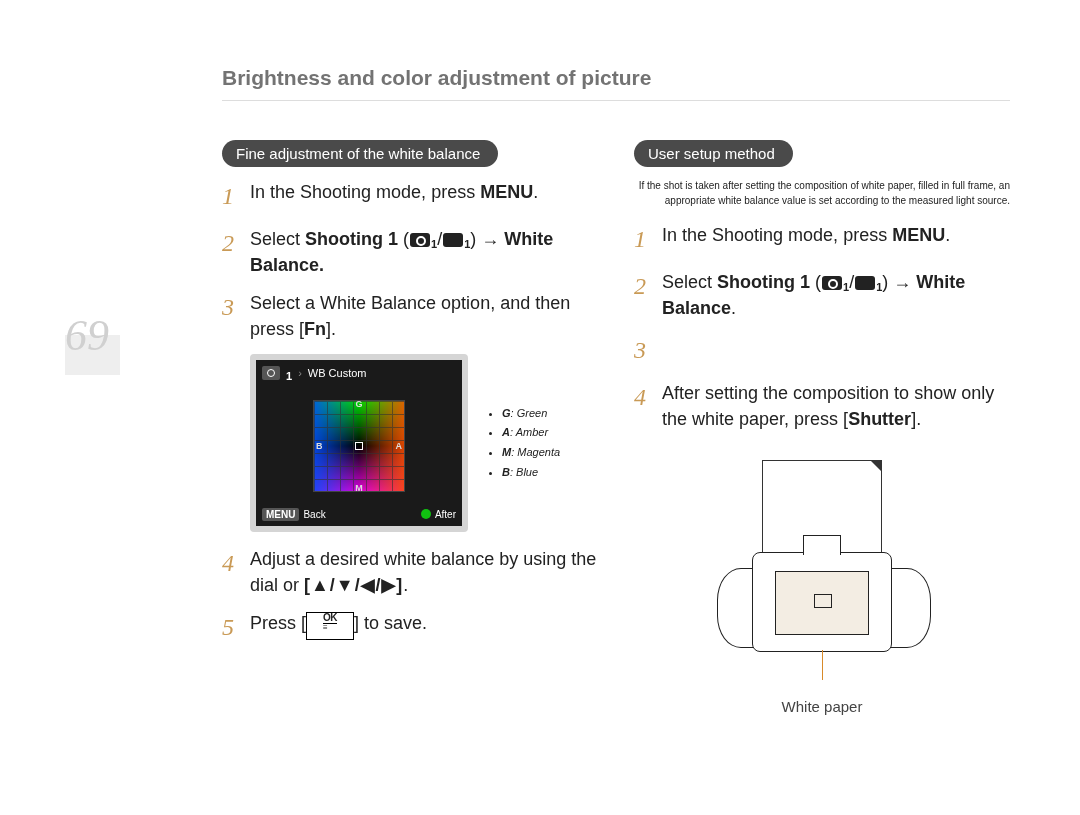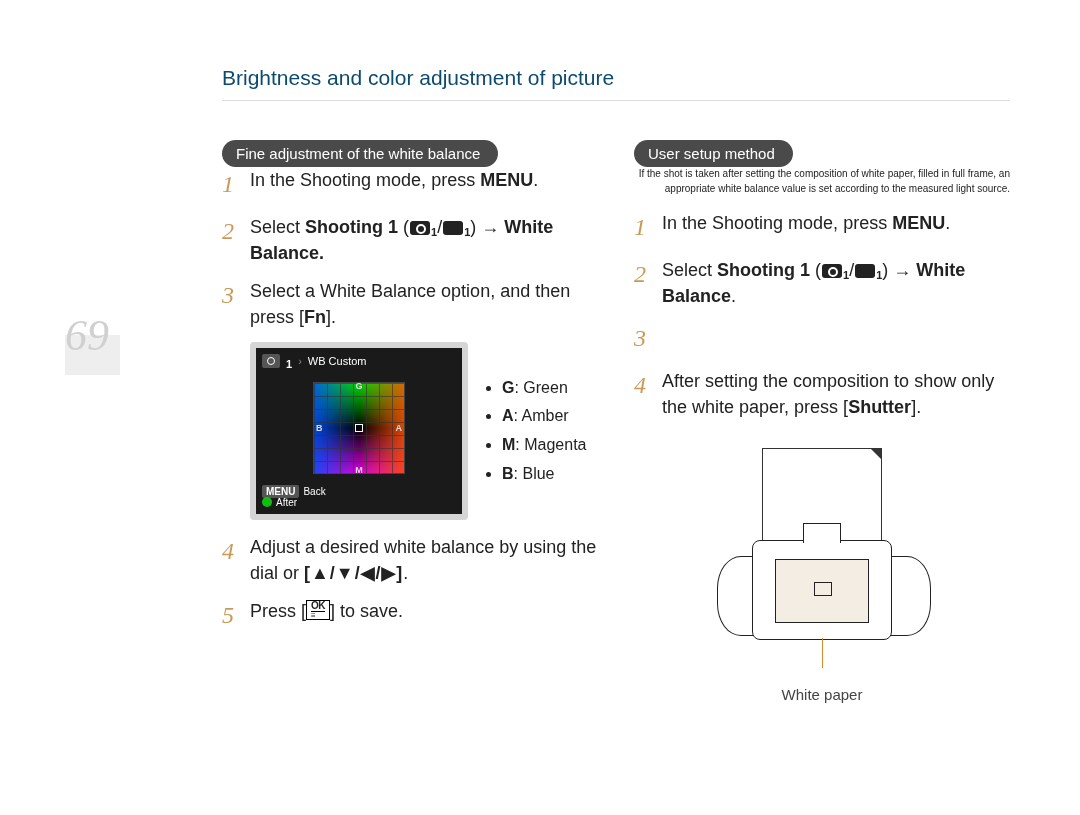--- a/index.html
+++ b/index.html
@@ -9,22 +9,22 @@
     width: 1080px;
     height: 815px;
     position: relative;
     color: #222;
   }
   .page-header {
     position: absolute;
     top: 66px;
     left: 222px;
     font-size: 21px;
-    font-weight: 400;
-    color: #0c4a6e;
+    font-weight: 700;
+    color: #737373;
     font-family: "Segoe UI Light", Arial, sans-serif;
   }
   .hr {
     position: absolute;
     top: 100px;
     left: 222px;
     width: 788px;
     border-top: 1px solid #ddd;
   }
   .sidebar-stripe {
@@ -54,20 +54,21 @@
     gap: 36px;
   }
   .col { flex: 1; }
   .pill {
     display: inline-block;
     background: #4a4a4a;
     color: #fff;
     font-size: 15px;
     padding: 5px 18px 5px 14px;
     border-radius: 14px;
+    margin-bottom: 12px;
   }
   .intro {
     font-size: 10px;
     line-height: 1.45;
     margin-bottom: 14px;
     text-align: right;
   }
   .steps { list-style: none; }
   .step {
     display: flex;
@@ -111,24 +112,24 @@
     border-right-color: #222;
   }
   .sub1 { font-size: 11px; font-weight: 700; position: relative; top: 3px; }
   .arrow-keys {
     font-weight: 700;
     letter-spacing: 1px;
   }
   .ok-key {
     display: inline-block;
     border: 1px solid #000;
-    padding: 0 4px;
+    padding: 0 16px;
     font-size: 10px;
     line-height: 1;
-    height: 20px;
+    height: 28px;
     vertical-align: -1px;
   }
   .ok-key .ok-top { font-weight: 700; letter-spacing: -0.5px; }
   .ok-key .ok-bot { border-top: 1px solid #000; font-size: 8px; }
 
   
   .wb-screen-row {
     display: flex;
     gap: 18px;
     align-items: center;
@@ -177,25 +178,25 @@
     opacity: 0.6;
   }
   .wb-label { position:absolute; font-size:9px; color:#ddd; font-weight:700; }
   .wb-g { top:-2px; left:50%; transform:translateX(-50%); }
   .wb-m { bottom:-2px; left:50%; transform:translateX(-50%); }
   .wb-b { left:2px; top:50%; transform:translateY(-50%); }
   .wb-a { right:2px; top:50%; transform:translateY(-50%); }
   .wb-cursor { position:absolute; top:50%; left:50%; width:8px; height:8px; margin:-4px; border:1.5px solid #fff; }
   .wb-footer {
     display:flex; justify-content:space-between;
-    font-size:10px; padding:2px;flex-direction:column;
+    font-size:10px; padding:2px;
   }
   .wb-menu-btn { background:#555; padding:1px 4px; border-radius:2px; font-weight:700; margin-right:4px; }
   .wb-reset-dot { display:inline-block; width:10px; height:10px; border-radius:50%; background:#10c010; margin-right:4px; vertical-align:-1px; }
-  .wb-legend { font-size:16px; line-height:1.8; }
+  .wb-legend { font-size:11px; line-height:1.8;font-style:italic; }
   .wb-legend li { list-style:disc; margin-left:16px; }
   .wb-legend b { font-weight:700; }
 
   
   .illus-wrap {
     display:flex; flex-direction:column; align-items:center;
     margin-top: 28px;
   }
   .illus {
     width: 230px; height: 210px;

